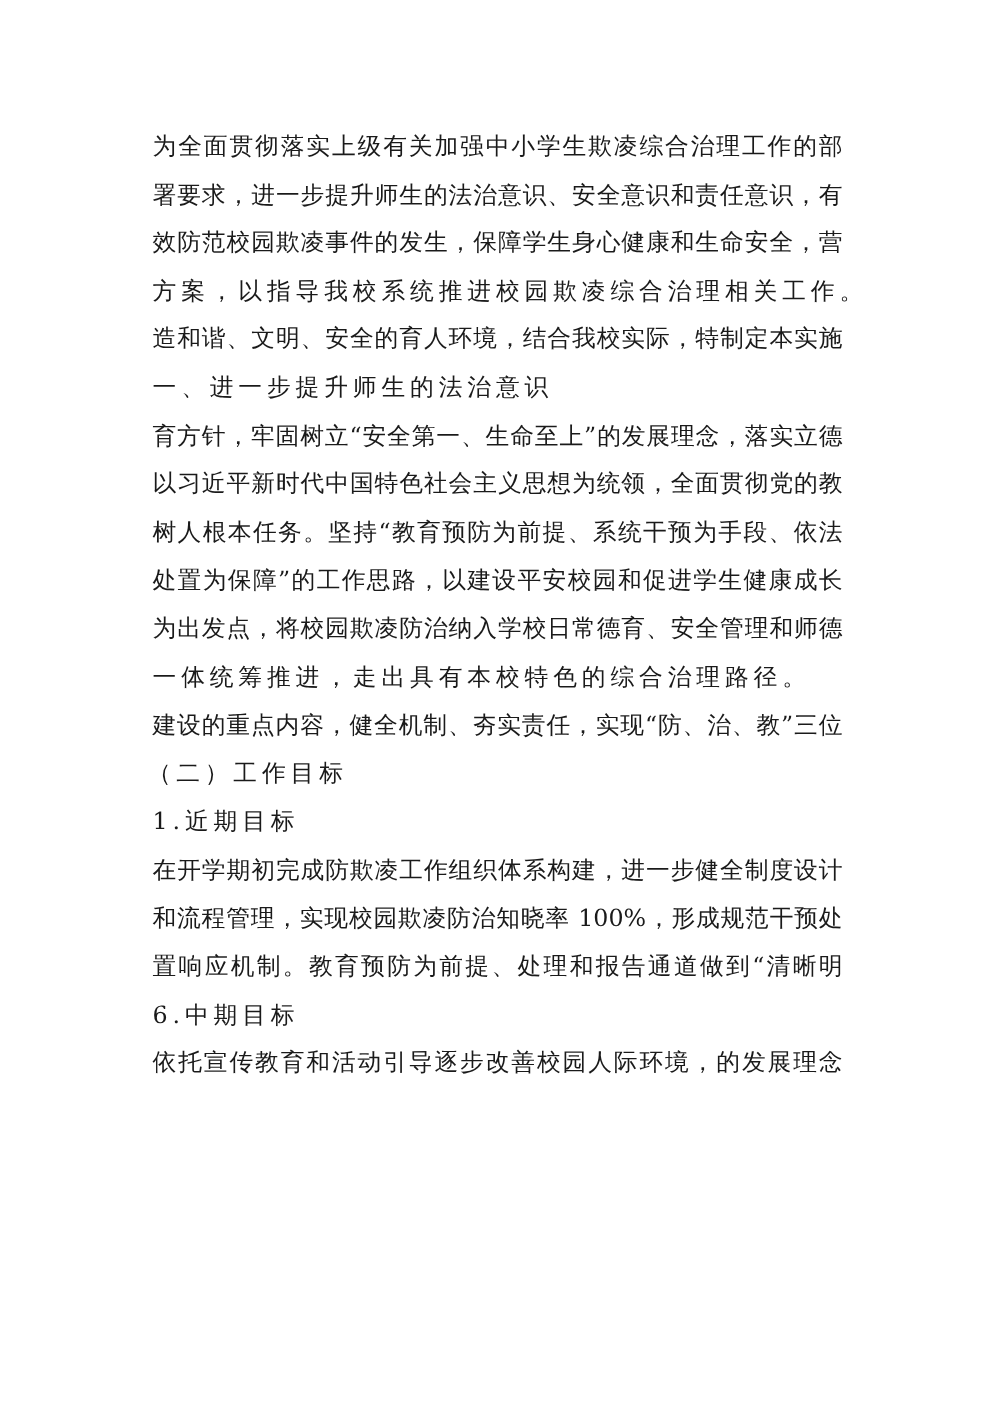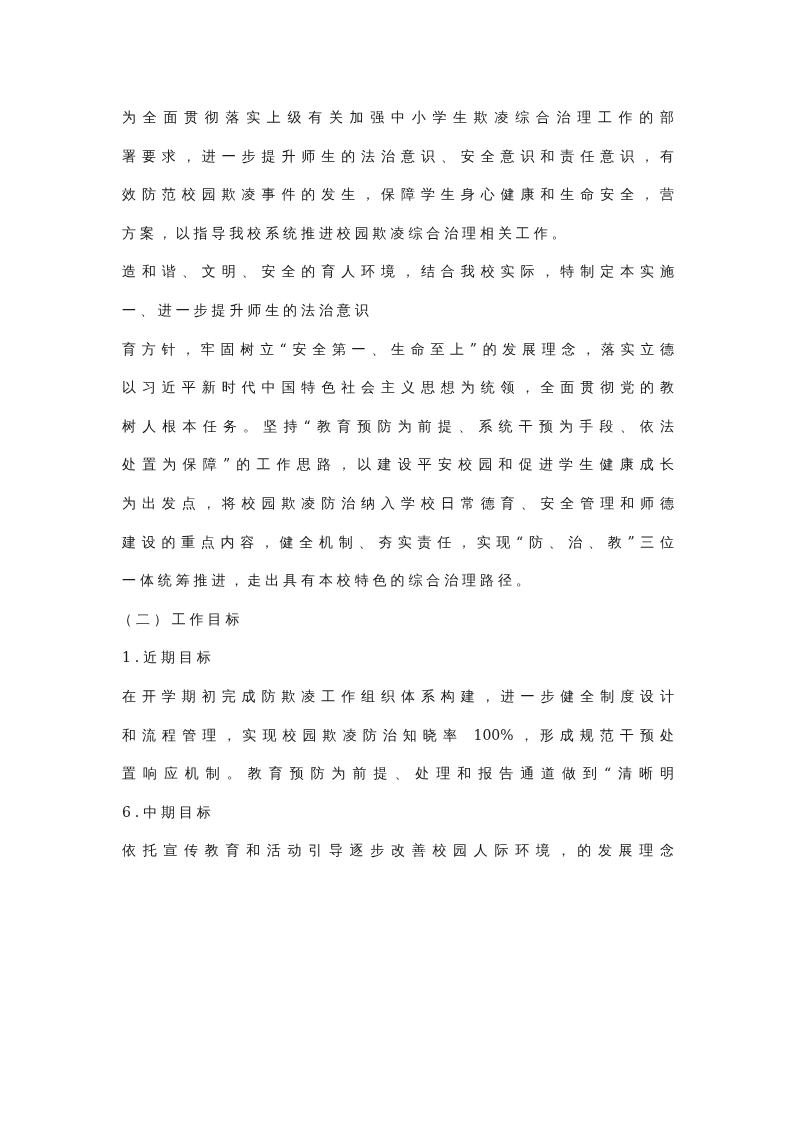--- a/index.html
+++ b/index.html
@@ -17,21 +17,21 @@
     }
     .page {
       position: absolute;
       left: 122px;
       top: 98px;
       width: 552px;
     }
     .line {
       height: 38.6px;
       line-height: 38.6px;
-      font-size: 14px;
+      font-size: 19px;
       white-space: nowrap;
       letter-spacing: 3.9px;
     }
     .line.justify {
       text-align: justify;
       text-align-last: justify;
       letter-spacing: 0;
     }
     .line.indent-paren {
       margin-left: -4px;
@@ -51,22 +51,22 @@
 
   <div class="line">一、进一步提升师生的法治意识</div>
 
 
   <div>
     <div class="line justify">育方针，牢固树立“安全第一、生命至上”的发展理念，落实立德</div>
     <div class="line justify">以习近平新时代中国特色社会主义思想为统领，全面贯彻党的教</div>
     <div class="line justify">树人根本任务。坚持“教育预防为前提、系统干预为手段、依法</div>
     <div class="line justify">处置为保障”的工作思路，以建设平安校园和促进学生健康成长</div>
     <div class="line justify">为出发点，将校园欺凌防治纳入学校日常德育、安全管理和师德</div>
+    <div class="line">一体统筹推进，走出具有本校特色的综合治理路径。</div>
     <div class="line justify">建设的重点内容，健全机制、夯实责任，实现“防、治、教”三位</div>
-    <div class="line">一体统筹推进，走出具有本校特色的综合治理路径。</div>
   </div>
 
   <div class="line indent-paren">（二）工作目标</div>
 
   <div class="line">1.近期目标</div>
   <div>
     <div class="line justify">在开学期初完成防欺凌工作组织体系构建，进一步健全制度设计</div>
     <div class="line justify">和流程管理，实现校园欺凌防治知晓率 100%，形成规范干预处</div>
     <div class="line justify">置响应机制。教育预防为前提、处理和报告通道做到“清晰明</div>
   </div>

